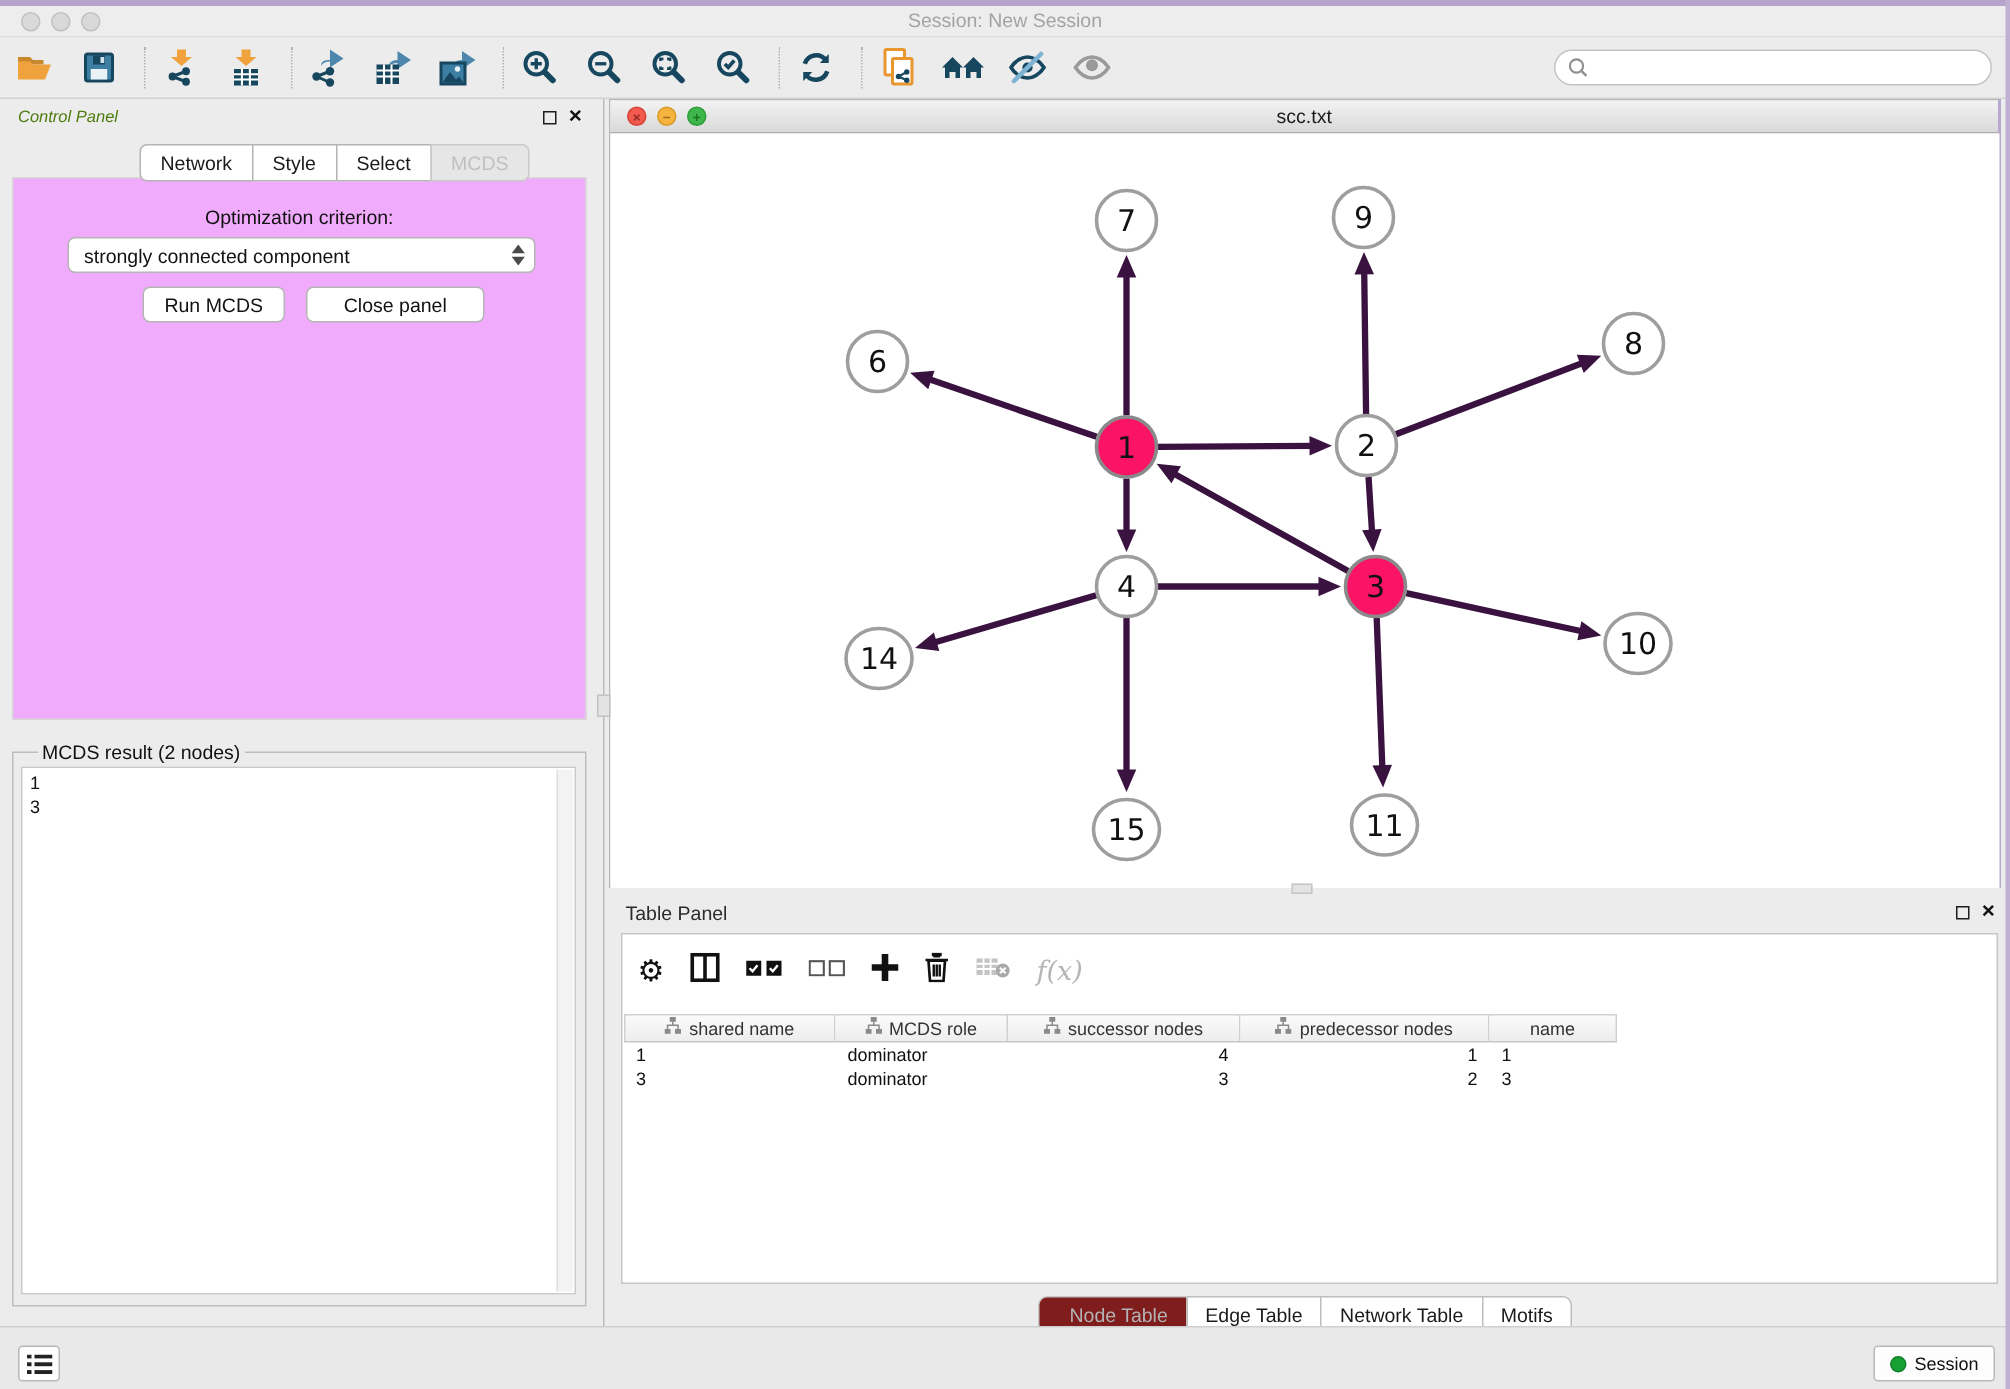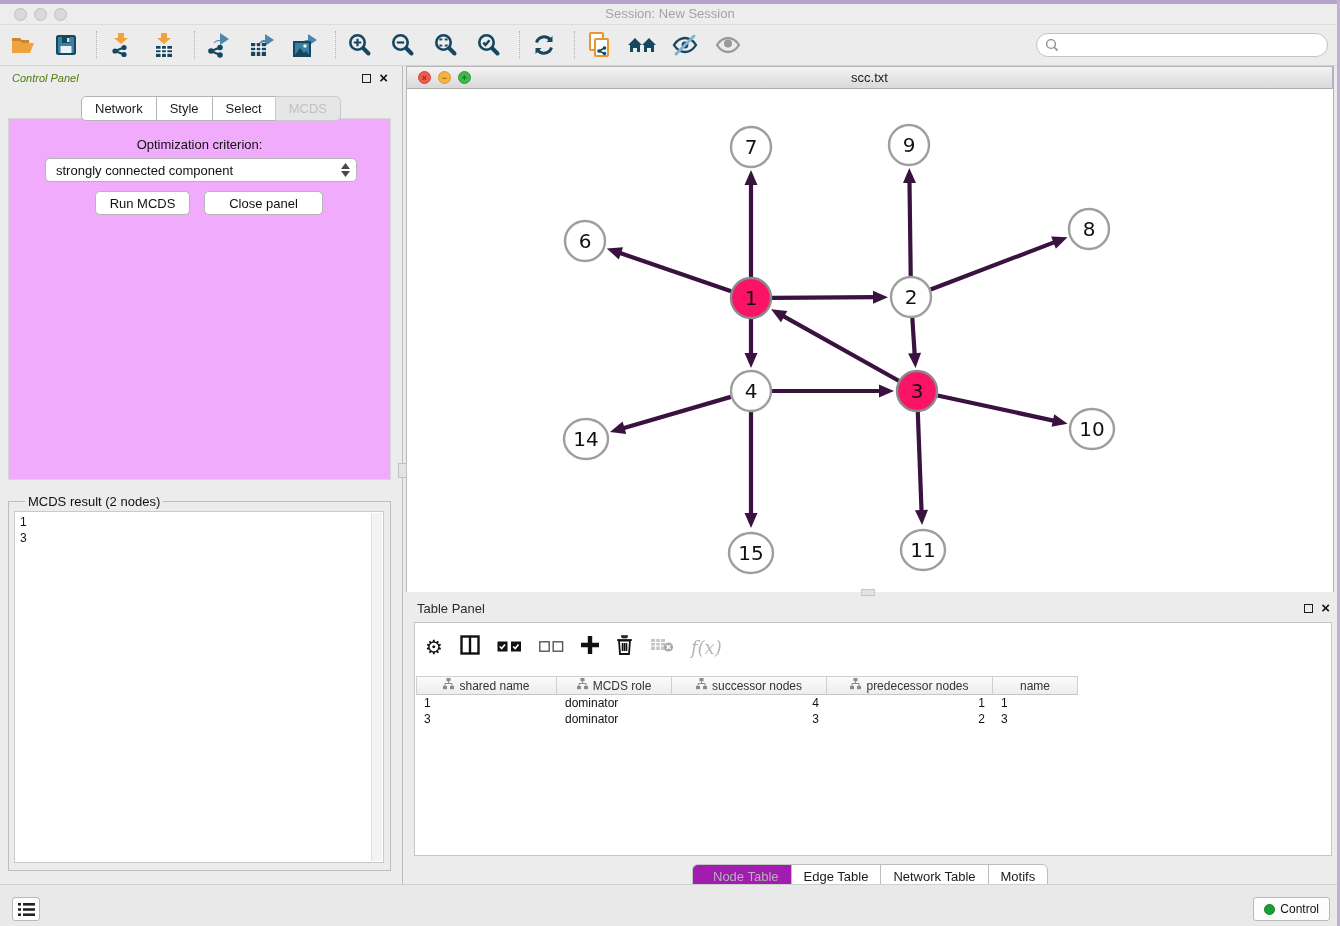--- a/index.html
+++ b/index.html
@@ -27,21 +27,21 @@
   #search-box input { border:none; outline:none; flex:1; font-size:13px; background:transparent; }
   
   #control-panel { left:0; top:66px; width:398px; height:818px; background:#ececec; }
   #cp-title { position:absolute; left:12px; top:6px; font-size:11px; color:#4d7c0f;font-style:italic; }
   .panel-icons { position:absolute; right:10px; top:7px; display:flex; gap:8px; align-items:center; }
   .float-sq { width:9px; height:9px; border:1.6px solid #1d1d1d; display:inline-block; }
   .close-x { font-size:15px; font-weight:900; color:#111; line-height:10px; }
   #cp-tabs { position:absolute; left:77px; top:30px; display:flex; z-index:5; }
   .seg { border:1px solid #b4b4b4; background:#fff; font-size:13px; color:#1a1a1a;
     padding:4px 13px 4px 13px; margin-left:-1px; white-space:nowrap; }
-  .seg:first-child { border-radius:5px 0 0 5px; margin-left:4px;text-align:center; }
+  .seg:first-child { border-radius:5px 0 0 5px; margin-left:16px;text-align:center; }
   .seg:last-child { border-radius:0 5px 5px 0; }
   .seg.active { background:#e6e6e6; color:#c0c0c0; border-color:#c9c9c9; }
   #cp-body { position:absolute; left:8px; top:52px; width:383px; height:362px;
     background:#f0abfc; border:1px solid #d6d6d6; }
   #opt-label { position:absolute; left:0; right:0; top:18px; text-align:center;
     font-size:13px; color:#111; }
   #criterion-select { position:absolute; left:36px; top:39px; width:312px; height:24px;
     background:#fff; border:1px solid #b5b5b5; border-radius:5px; display:flex;
     align-items:center; font-size:13px; padding-left:10px; color:#111; }
   .stepper { position:absolute; right:4px; top:2px; width:14px; height:18px; display:flex;
@@ -91,21 +91,21 @@
   .th:first-child { border-left:1px solid #d0d0d0; }
   #tp-rows { position:absolute; left:1px; top:72px; }
   .tr { display:flex; height:16px; }
   .td { font-size:12px; color:#111; padding:1px 8px 0 8px; overflow:hidden; white-space:nowrap; }
   .td.right { text-align:right; }
   #tp-tabs { position:absolute; left:286px; top:268px; display:flex; }
   .seg2 { border:1px solid #bdbdbd; background:#fff; font-size:13px; color:#1a1a1a;
     padding:4px 12px; margin-left:-1px; }
   .seg2:first-child { border-radius:6px 0 0 6px; margin-left:0; }
   .seg2:last-child { border-radius:0 6px 6px 0; }
-  .seg2.active { background:#a21caf; color:#b3b3b3; border-color:#c6c6c6;padding-left:20px; }
+  .seg2.active { background:#7f1d1d; color:#b3b3b3; border-color:#c6c6c6;padding-left:20px; }
   
   #status-bar { left:0; top:884px; width:1340px; height:42px; background:#e9e9e9;
     border-top:1px solid #cfcfcf; }
   #list-btn { position:absolute; left:12px; top:12px; width:28px; height:24px; background:#fdfdfd;
     border:1px solid #b9b9b9; border-radius:3px; display:flex; align-items:center; justify-content:center; }
   #memory-btn { position:absolute; right:10px; top:12px; height:24px; background:#fdfdfd;
     border:1px solid #b9b9b9; border-radius:3px; display:flex; align-items:center;
     gap:5px; padding:0 10px; font-size:12px; color:#111; }
   #memory-dot { width:11px; height:11px; border-radius:50%; background:#17a135; border:1px solid #108028; }
   .fx { font-family:"DejaVu Serif","Liberation Serif",serif; font-style:italic;
@@ -489,15 +489,15 @@
         <rect x="0" y="0" width="3" height="2.6" fill="#222"></rect>
         <rect x="5" y="0" width="12" height="2.6" fill="#222"></rect>
         <rect x="0" y="5.2" width="3" height="2.6" fill="#222"></rect>
         <rect x="5" y="5.2" width="12" height="2.6" fill="#222"></rect>
         <rect x="0" y="10.4" width="3" height="2.6" fill="#222"></rect>
         <rect x="5" y="10.4" width="12" height="2.6" fill="#222"></rect>
       </svg>
   </div>
   <div id="memory-btn">
     <span id="memory-dot"></span>
-    <span>Control</span>
+    <span>Session</span>
   </div>
 </div>
 
 </body></html>

